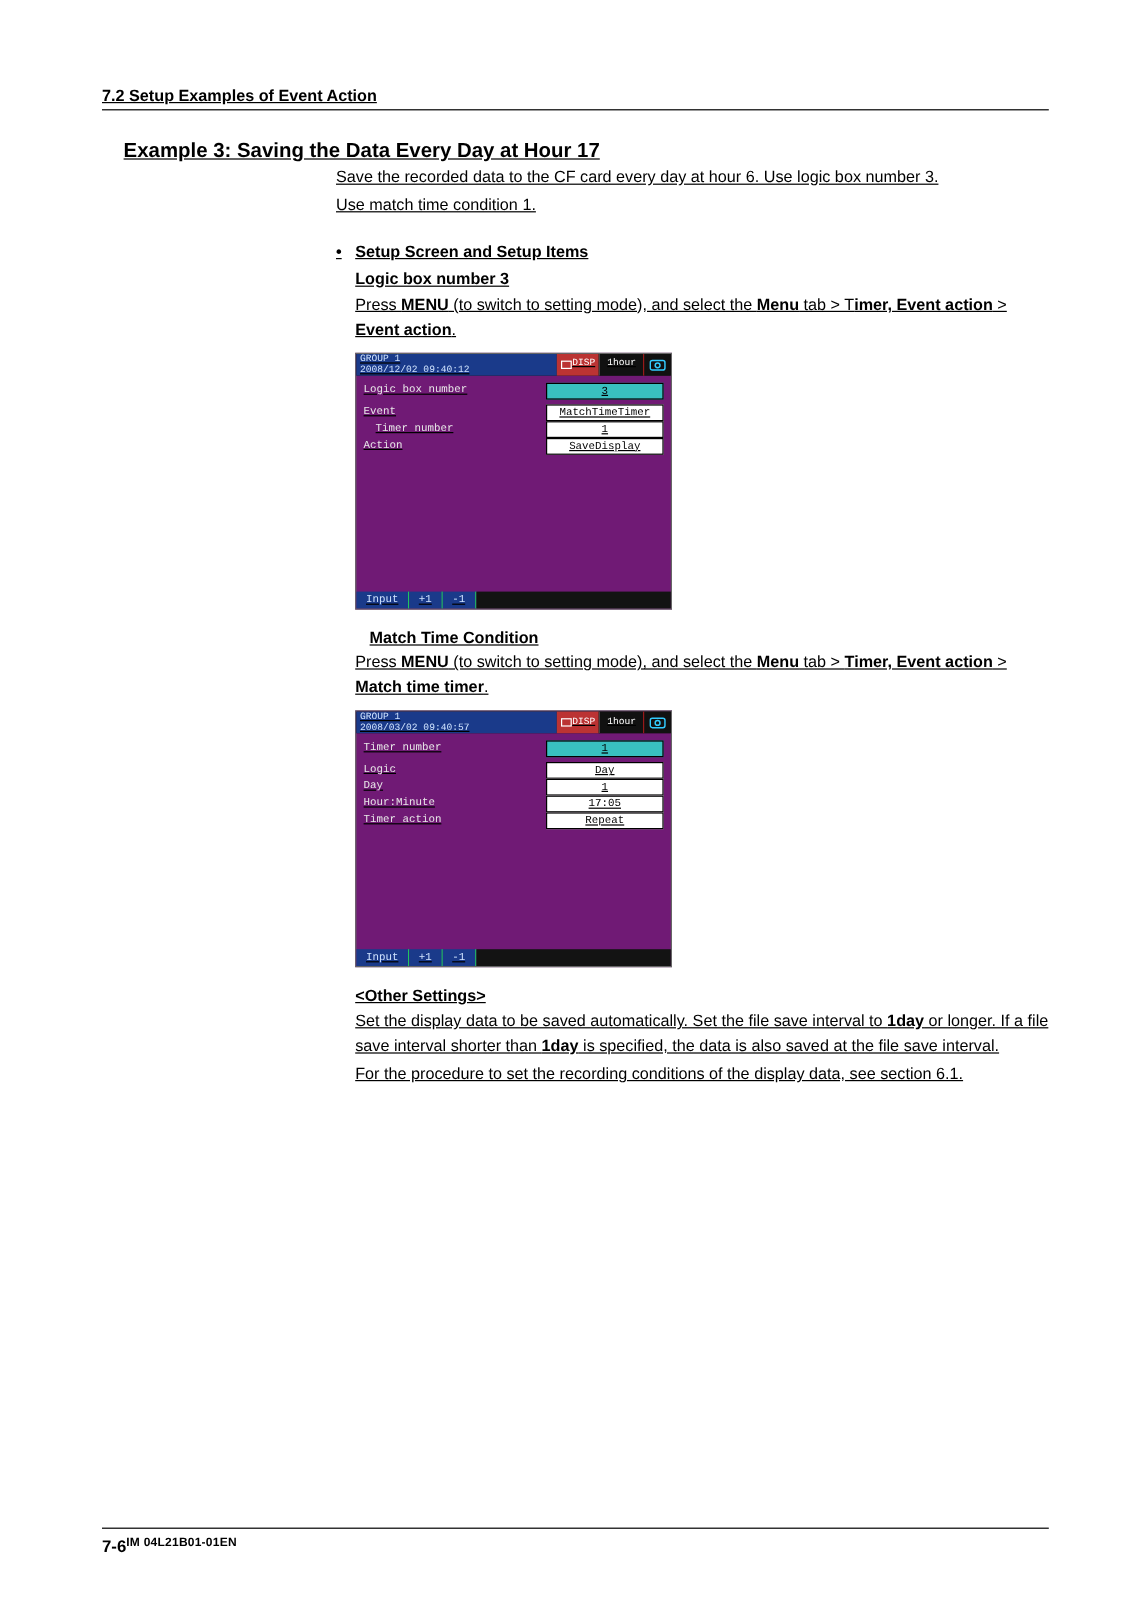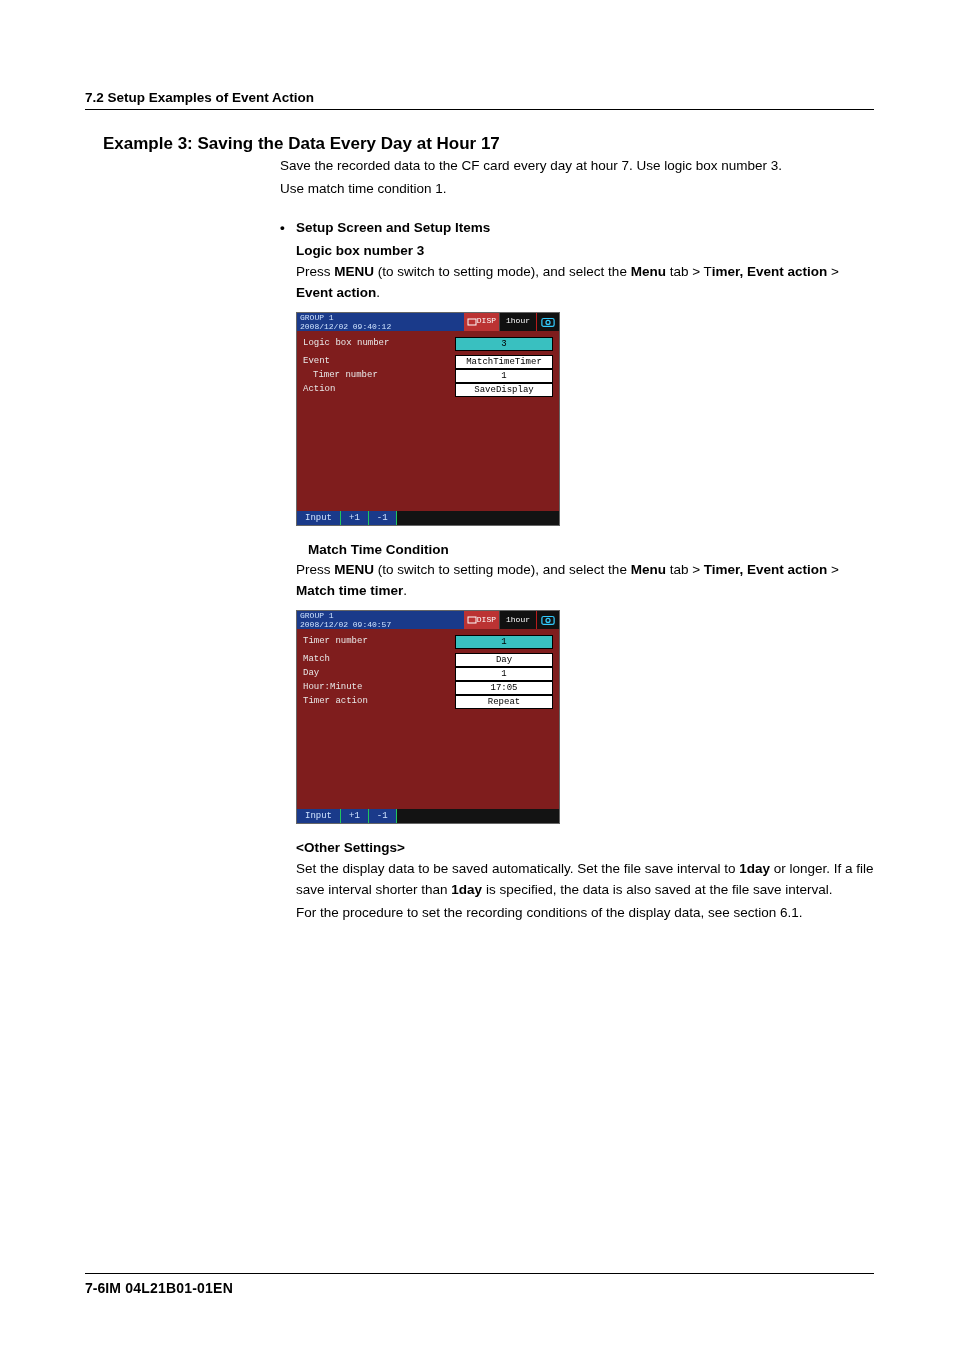--- a/index.html
+++ b/index.html
@@ -7,24 +7,25 @@
     padding: 0;
     background: #fff;
     font-family: Arial, Helvetica, sans-serif;
     color: #000;
     width: 954px;
     height: 1350px;
     position: relative;
     box-sizing: border-box;
   }
   .page {
-    padding: 90px 80px 0 85px;
+    padding: 72px 80px 0 85px;
     box-sizing: border-box;
     position: relative;
     height: 100%;
+    text-decoration: underline;
   }
   .section-header {
     font-weight: bold;
     font-size: 13.5px;
     padding-bottom: 4px;
     border-bottom: 1px solid #000;
     margin-bottom: 24px;
   }
   .example-title {
     font-weight: bold;
@@ -49,21 +50,21 @@
   }
   .sub-bold { font-weight: bold; margin-top: 2px; }
   .instr { margin-top: 2px; }
   .instr b { font-weight: bold; }
 
   
   .device {
     margin-top: 8px;
     width: 262px;
     height: 212px;
-    background: #7f1d1d;
+    background: #701a75;
     border: 1px solid #666;
     font-family: "Courier New", monospace;
     font-size: 9px;
     color: #fff;
     position: relative;
     display: flex;
     flex-direction: column;
   }
   .dev-top {
     display: flex;
@@ -134,33 +135,33 @@
     bottom: 54px;
     left: 85px;
     right: 80px;
     border-top: 1px solid #000;
     padding-top: 6px;
     display: flex;
     justify-content: flex-start;
     font-size: 12px;
   }
   .footer .pn { font-weight: bold; font-size: 14px; }
-  .footer .doc { font-size: 14px; font-weight: bold; letter-spacing: 0.2px; }
+  .footer .doc { font-size: 10px; font-weight: bold; letter-spacing: 0.2px; }
 </style>
 </head>
 <body>
 
 <div class="page">
 
   <div class="section-header">7.2  Setup Examples of Event Action</div>
 
   <div class="example-title">Example 3: Saving the Data Every Day at Hour 17</div>
 
   <div class="body-col">
-    <p>Save the recorded data to the CF card every day at hour 7. Use logic box number 3.</p>
+    <p>Save the recorded data to the CF card every day at hour 6. Use logic box number 3.</p>
     <p>Use match time condition 1.</p>
 
     <div class="bullet-row">
       <span class="dot">•</span>
       <span>Setup Screen and Setup Items</span>
     </div>
     <div class="sub-bold" style="margin-left:16px;">Logic box number 3</div>
     <p class="instr" style="margin-left:16px;">
       <span>Press </span><b>MENU</b><span> (to switch to setting mode), and select the </span><b>Menu</b><span> tab &gt; T</span><b>imer, Event action</b><span> &gt; </span><b>Event action</b><span>.</span>
     </p>
@@ -213,21 +214,21 @@
 
     <div class="section-sub" style="margin-left:28px;">Match Time Condition</div>
     <p class="instr" style="margin-left:16px;">
       <span>Press </span><b>MENU</b><span> (to switch to setting mode), and select the </span><b>Menu</b><span> tab &gt; </span><b>Timer, Event action</b><span> &gt; </span><b>Match time timer</b><span>.</span>
     </p>
 
     <div class="device" style="margin-left:16px;">
       <div class="dev-top">
         <div class="dev-tl">
           <span class="l1">GROUP 1</span>
-          <span class="l2">2008/12/02 09:40:57</span>
+          <span class="l2">2008/03/02 09:40:57</span>
         </div>
         <div class="dev-disp">
           <svg viewBox="0 0 10 10" width="10" height="10">
               <rect x="1" y="2" width="8" height="6" fill="none" stroke="#fff" stroke-width="1"></rect>
             </svg>
           <span>DISP</span>
         </div>
         <div class="dev-hour">1hour</div>
         <div class="dev-ico">
           <svg viewBox="0 0 16 16">
@@ -235,21 +236,21 @@
               <circle cx="8" cy="8.5" r="2.3" fill="none" stroke="#3cf" stroke-width="1.4"></circle>
             </svg>
         </div>
       </div>
       <div class="dev-body">
         <div class="dev-row hdr">
           <span class="dev-label">Timer number</span>
           <span class="dev-val hl">1</span>
         </div>
         <div class="dev-row">
-          <span class="dev-label">Match</span>
+          <span class="dev-label">Logic</span>
           <span class="dev-val">Day</span>
         </div>
         <div class="dev-row">
           <span class="dev-label">Day</span>
           <span class="dev-val">1</span>
         </div>
         <div class="dev-row">
           <span class="dev-label">Hour:Minute</span>
           <span class="dev-val">17:05</span>
         </div>

